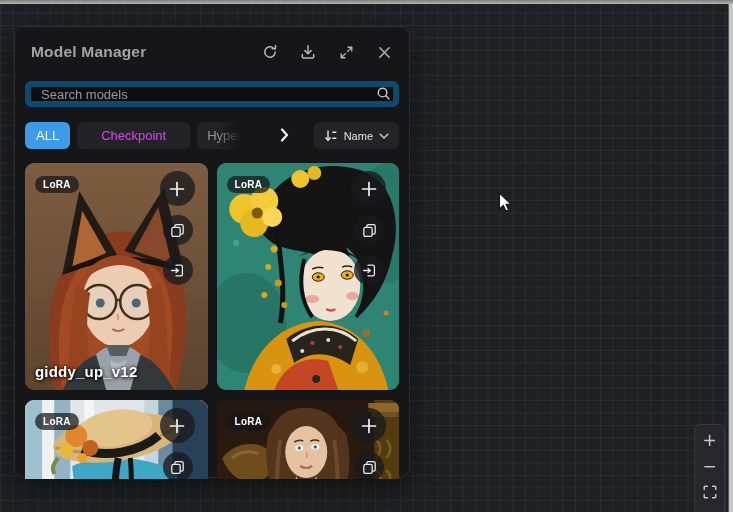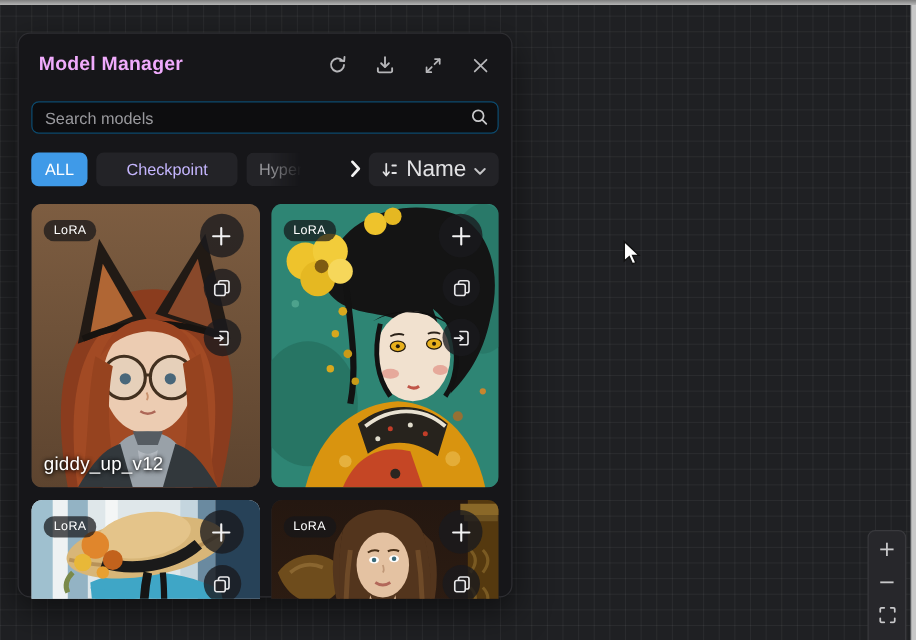--- a/index.html
+++ b/index.html
@@ -19,68 +19,68 @@
     background:#c7c7c7; border-left:1px solid #55575a; z-index:59; }
 
   
   .panel {
     position:absolute; left:14px; top:26px; width:396px; height:452px;
     background:#161619; border:1px solid #2e2e32; border-radius:10px;
     box-shadow:0 10px 28px rgba(0,0,0,0.55);
     padding:12px 10px 8px; z-index:20;
   }
   .panel-header { display:flex; align-items:center; height:26px; padding:0 6px; }
-  .panel-title { font-size:15.5px; font-weight:700; color:#f0abfc; letter-spacing:.2px; }
+  .panel-title { font-size:15.5px; font-weight:700; color:#a3a3a3; letter-spacing:.2px; }
   .header-actions { margin-left:auto; display:flex; align-items:center; gap:20px; }
   .icon-btn { background:none; border:none; cursor:pointer; display:flex; align-items:center;
     justify-content:center; width:18px; height:18px; padding:0; color:#b6b6b9; }
   .icon-btn svg { display:block; }
 
   
   .search-box { position:relative; margin-top:16px; height:26px; }
   .search-box input {
-    width:100%; height:26px; background:#0d0d0f; border:1px solid #0c4a6e; border-radius:6px;
+    width:100%; height:26px; background:#0d0d0f; border:6px solid #0c4a6e; border-radius:6px;
     color:#cfcfd1; font-size:13px; padding:0 30px 0 10px; outline:none;
     font-family:"Liberation Sans", sans-serif;
   }
   .search-box input::placeholder { color:#9a9a9e; }
   .search-icon { position:absolute; right:8px; top:5px; color:#c9c9cb; pointer-events:none; }
 
   
   .filter-row { position:relative; display:flex; align-items:center; gap:7px; margin-top:15px; height:27px; }
   .chip {
-    height:27px; border:none; border-radius:6px; background:#232327; color:#c4b5fd;
+    height:27px; border:none; border-radius:6px; background:#232327; color:#d946ef;
     font-size:13px; padding:0 24px; cursor:pointer; white-space:nowrap;
     font-family:"Liberation Sans", sans-serif;
   }
   .chip.active { background:#3f9ae8; color:#ffffff; padding:0 11px; }
   .chip.faded {
     width:48px; padding:0 0 0 10px; overflow:hidden; text-align:left; color:#97979b; flex:none;
     -webkit-mask-image:linear-gradient(90deg,#000 40%, transparent 92%);
             mask-image:linear-gradient(90deg,#000 40%, transparent 92%);
   }
   .more-indicator { position:absolute; left:255px; top:6px; color:#f2f2f2; z-index:2; }
   .sort-btn {
     margin-left:auto; height:27px; border:none; border-radius:6px; background:#232327;
-    color:#e2e2e4; font-size:18px; display:flex; align-items:center; gap:6px; padding:0 10px;
+    color:#e2e2e4; font-size:11px; display:flex; align-items:center; gap:6px; padding:0 10px;
     cursor:pointer; font-family:"Liberation Sans", sans-serif;
   }
   .sort-btn .chev { color:#c3c3c5; }
 
   
   .cards-viewport { margin-top:14px; height:316px; overflow:hidden; }
   .cards-grid { display:grid; grid-template-columns:1fr 1fr; gap:10px 9px; }
   .card { position:relative; height:227px; border-radius:9px; overflow:hidden; background:#26262a; cursor:pointer; }
   .card svg.thumb { position:absolute; inset:0; width:100%; height:100%; }
   .badge {
     position:absolute; left:10px; top:13px; background:rgba(22,22,25,0.72); color:#fff;
-    font-size:10px; font-weight:400; letter-spacing:.3px; padding:3px 8px; border-radius:10px;
+    font-size:10px; font-weight:700; letter-spacing:.3px; padding:3px 8px; border-radius:10px;
   }
   .card-name {
-    position:absolute; left:10px; bottom:10px; color:#fff; font-size:15px; font-weight:400;
+    position:absolute; left:10px; bottom:10px; color:#fff; font-size:15px; font-weight:700;
     text-shadow:0 1px 4px rgba(0,0,0,.95), 0 0 3px rgba(0,0,0,.8); letter-spacing:.2px;
   }
   .act {
     position:absolute; border:none; border-radius:50%; background:rgba(26,26,29,0.78);
     color:#ededef; display:flex; align-items:center; justify-content:center; cursor:pointer;
   }
   .act-add  { top:8px;  right:13px; width:35px; height:35px; }
   .act-copy { top:52px; right:15px; width:30px; height:30px; }
   .act-load { top:92px; right:15px; width:30px; height:30px; }
 

